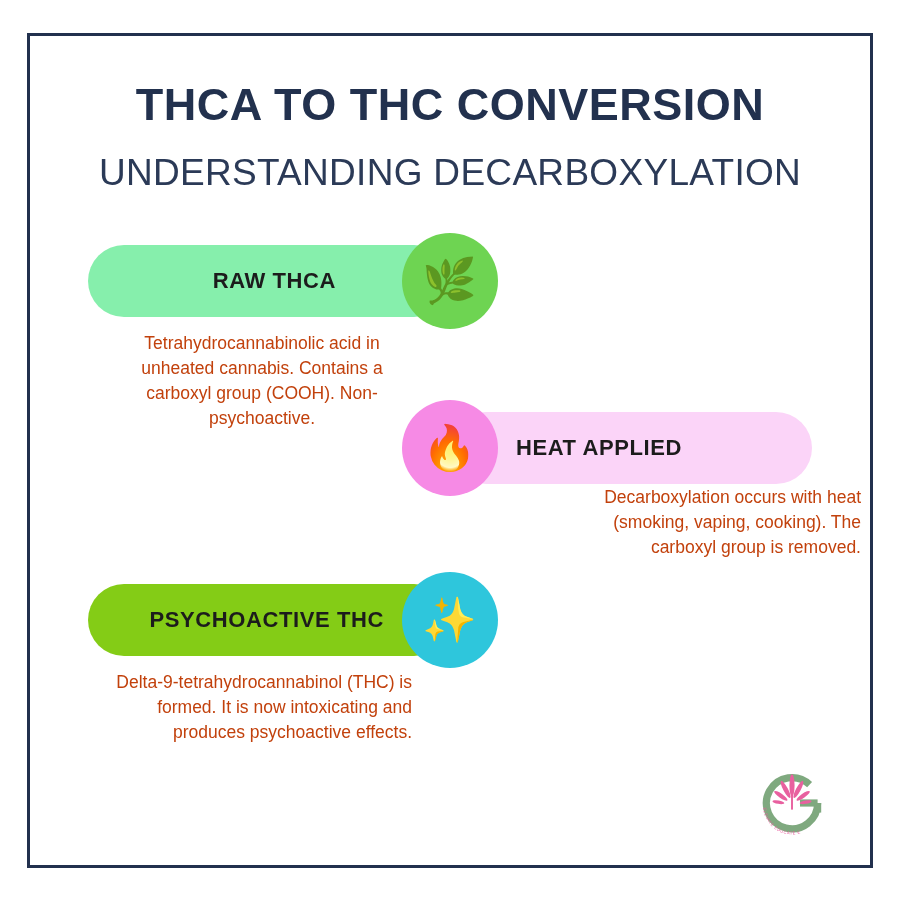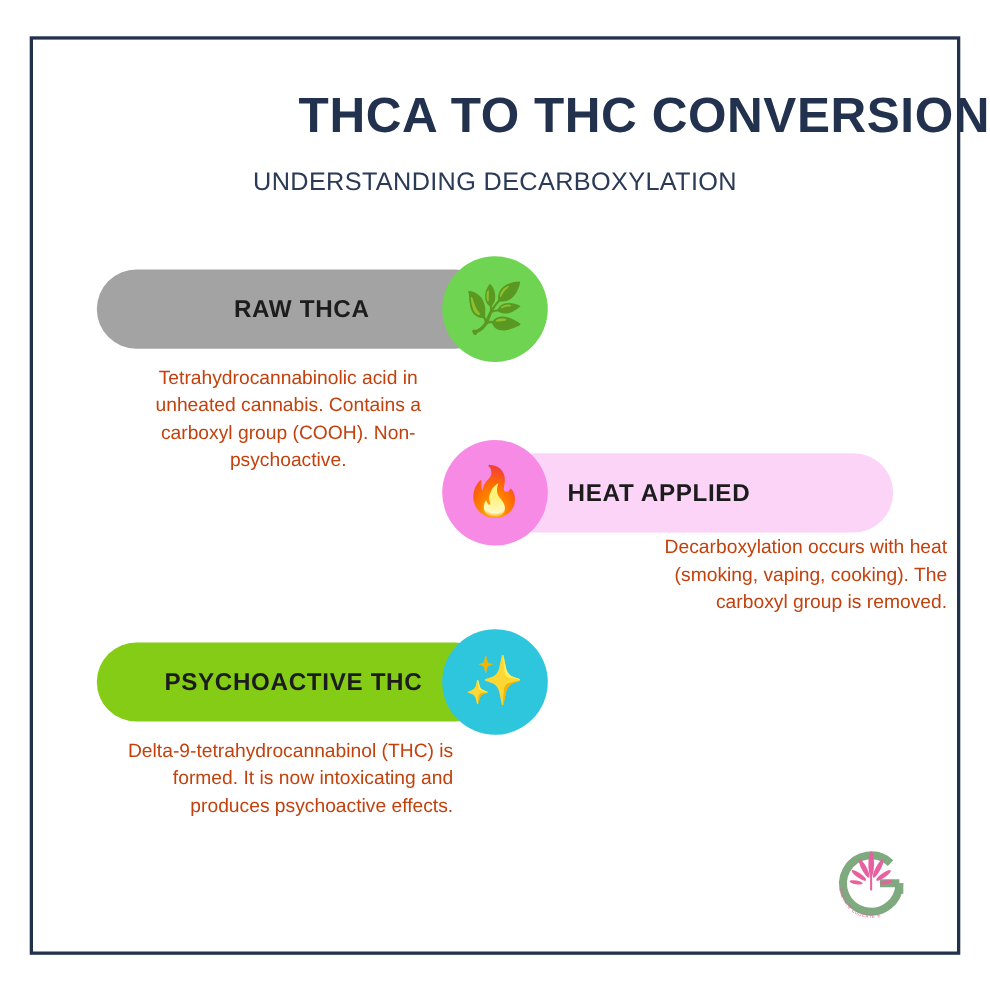--- a/index.html
+++ b/index.html
@@ -32,34 +32,34 @@
     box-sizing: border-box;
     background: #ffffff;
   }
 
   
   .title {
     position: absolute;
     left: 0;
     top: 79px;
     width: 900px;
-    text-align: right;
+    text-align: center;
     font-size: 45px;
     font-weight: bold;
     letter-spacing: 0.5px;
     color: #22314e;
     font-family: "Liberation Sans", sans-serif;
   }
   .subtitle {
     position: absolute;
     left: 0;
     top: 152px;
     width: 900px;
     text-align: center;
-    font-size: 23px;
+    font-size: 37px;
     font-weight: normal;
     letter-spacing: 0.3px;
     color: #2b3a57;
     font-family: "Liberation Sans", sans-serif;
   }
 
   
   .pill {
     position: absolute;
     height: 72px;
@@ -96,21 +96,21 @@
     line-height: 1.42;
     color: #c2410c;
     font-family: Liberation Sans, sans-serif;
   }
 
   
   .pill-1 {
     left: 88px;
     top: 245px;
     width: 362px;
-    background: #a3a3a3;
+    background: #86efac;
     justify-content: flex-end;
     padding-right: 114px;
   }
   .circle-1 {
     left: 402px;
     top: 233px;
     background: #6ed452;
   }
   .desc-1 {
     left: 112px;

